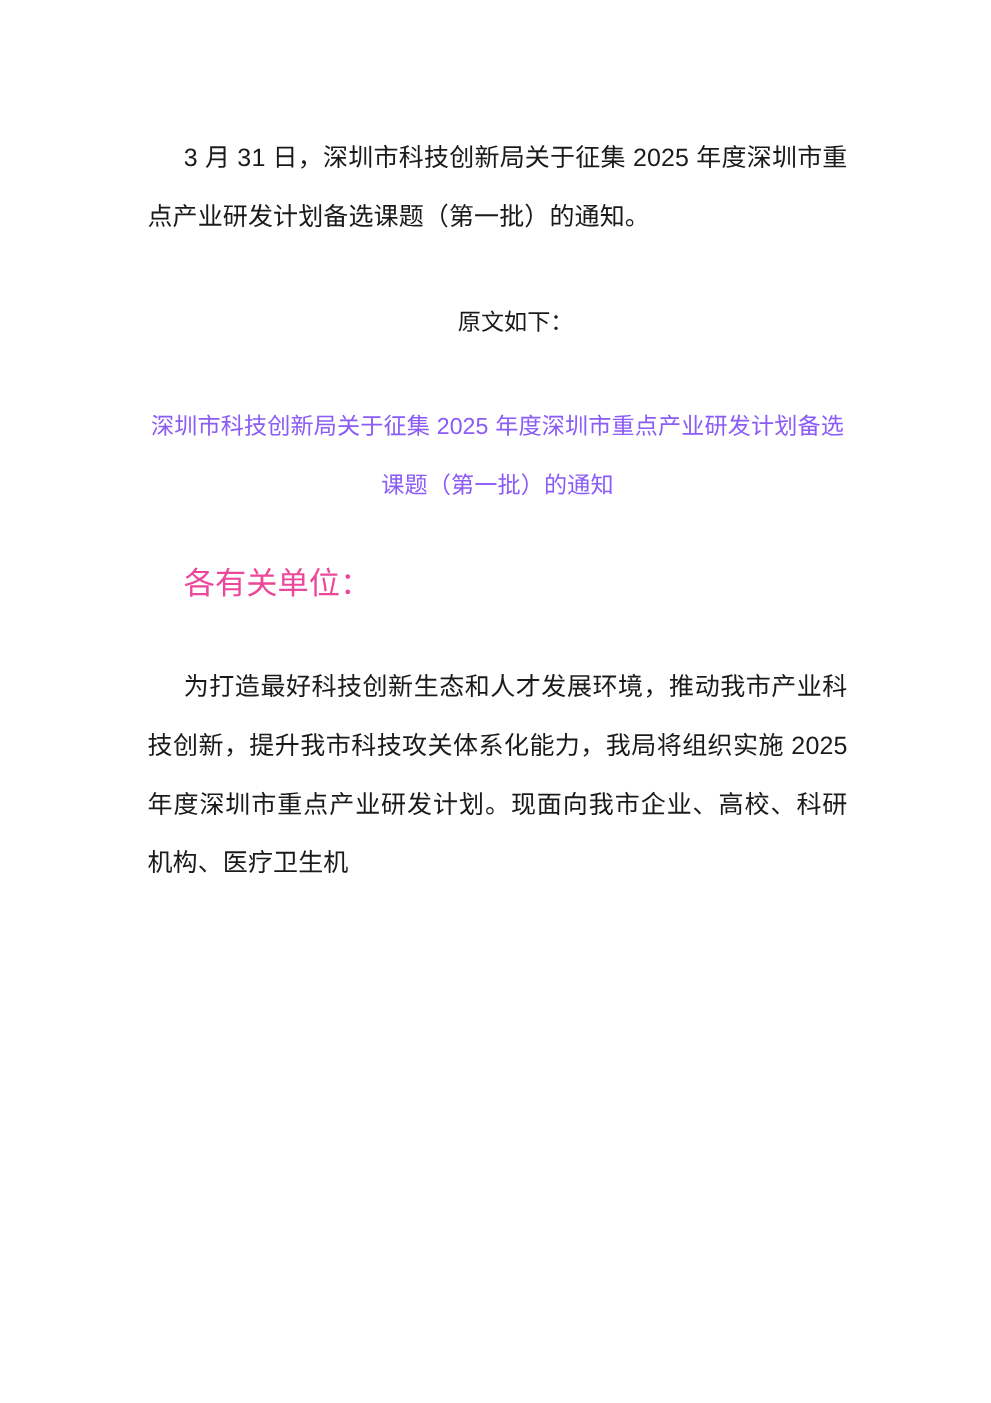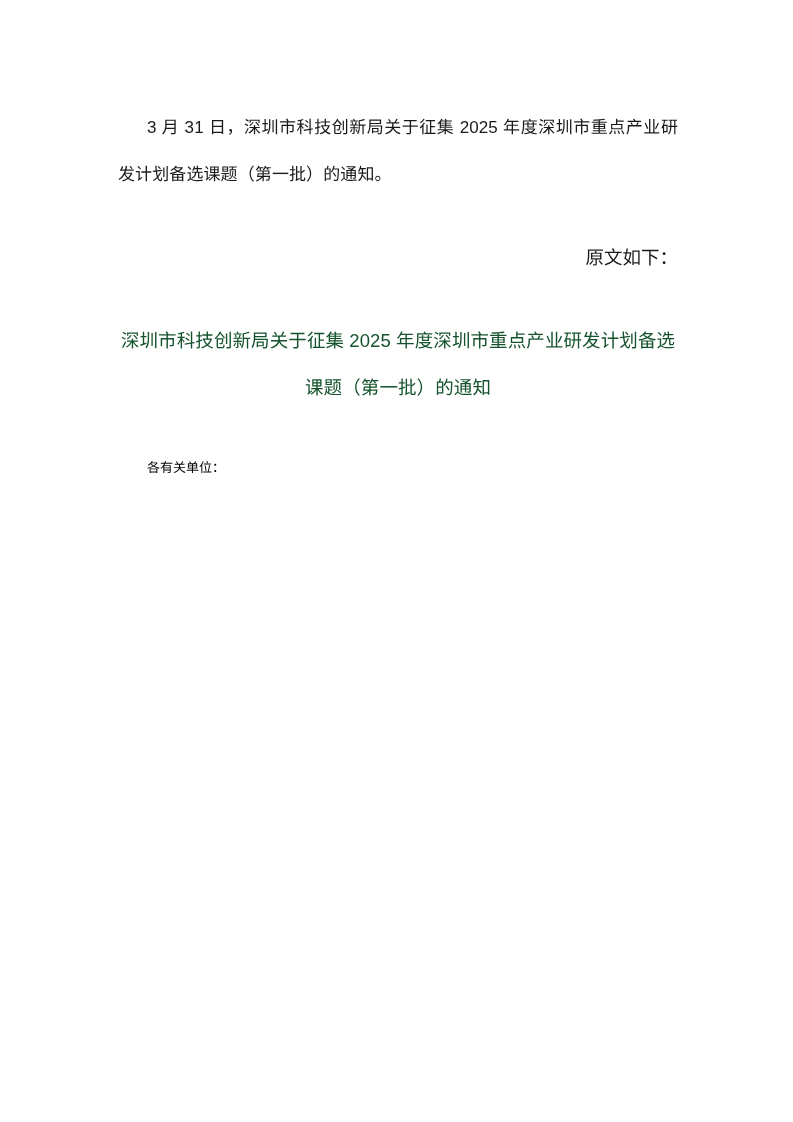--- a/index.html
+++ b/index.html
@@ -23,73 +23,74 @@
     box-sizing: border-box;
   }
   .content {
     position: absolute;
     left: 118px;
     top: 104px;
     width: 560px;
   }
   .para {
     margin: 0 0 0 0;
-    font-size: 17px;
+    font-size: 20px;
     line-height: 47px;
     text-align: justify;
     text-justify: inter-ideograph;
     text-indent: 29px;
     color: #1a1a1a;
     letter-spacing: 0.1px;
     word-break: break-all;
   }
   .para.gap-sm { margin-top: 30px; }
   .para.gap-md { margin-top: 33px; }
   .para.gap-lg { margin-top: 36px; }
   .bold-run {
     font-weight: 700;
   }
   .doc-title {
     margin: 36px 0 0 0;
     font-size: 18.5px;
     line-height: 47px;
     text-align: center;
     text-indent: 0;
-    color: #14532d;
+    color: #8b5cf6;
     letter-spacing: 0.1px;
     word-break: break-all;
   }
   .salutation {
     margin: 33px 0 0 0;
-    font-size: 13px;
+    font-size: 25px;
     line-height: 47px;
     text-indent: 29px;
     text-align: left;
-    color: #000000;
+    color: #ec4899;
   }
   .lead-in {
     margin: 36px 0 0 0;
     font-size: 18.5px;
     line-height: 47px;
     text-indent: 29px;
-    text-align: right;
+    text-align: center;
     color: #1a1a1a;
   }
 </style>
 </head>
 <body>
 
 <div class="page">
   <div class="content">
 
     <p class="para">3 月 31 日，深圳市科技创新局关于征集 2025 年度深圳市重点产业研发计划备选课题（第一批）的通知。</p>
 
 
 
     <p class="lead-in">原文如下：</p>
 
     <p class="doc-title">深圳市科技创新局关于征集 2025 年度深圳市重点产业研发计划备选课题（第一批）的通知</p>
 
     <p class="salutation">各有关单位：</p>
 
+    <p class="para gap-lg">为打造最好科技创新生态和人才发展环境，推动我市产业科技创新，提升我市科技攻关体系化能力，我局将组织实施 2025 年度深圳市重点产业研发计划。现面向我市企业、高校、科研机构、医疗卫生机</p>
 
   </div>
 </div>
 
 </body></html>

